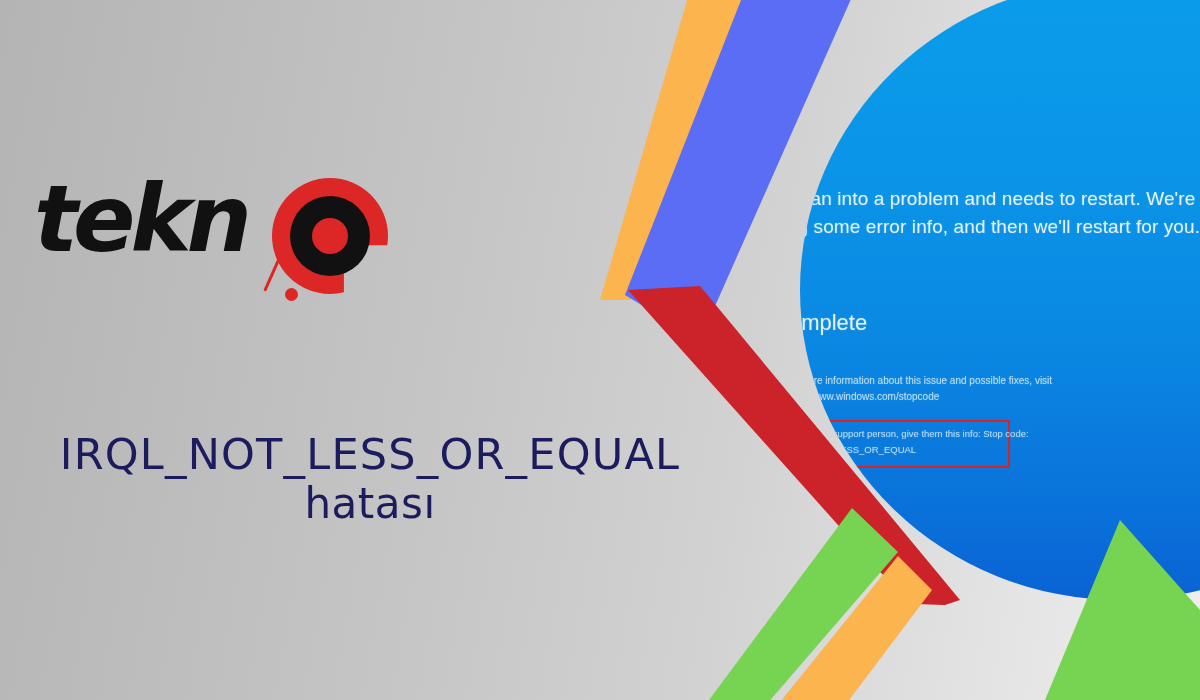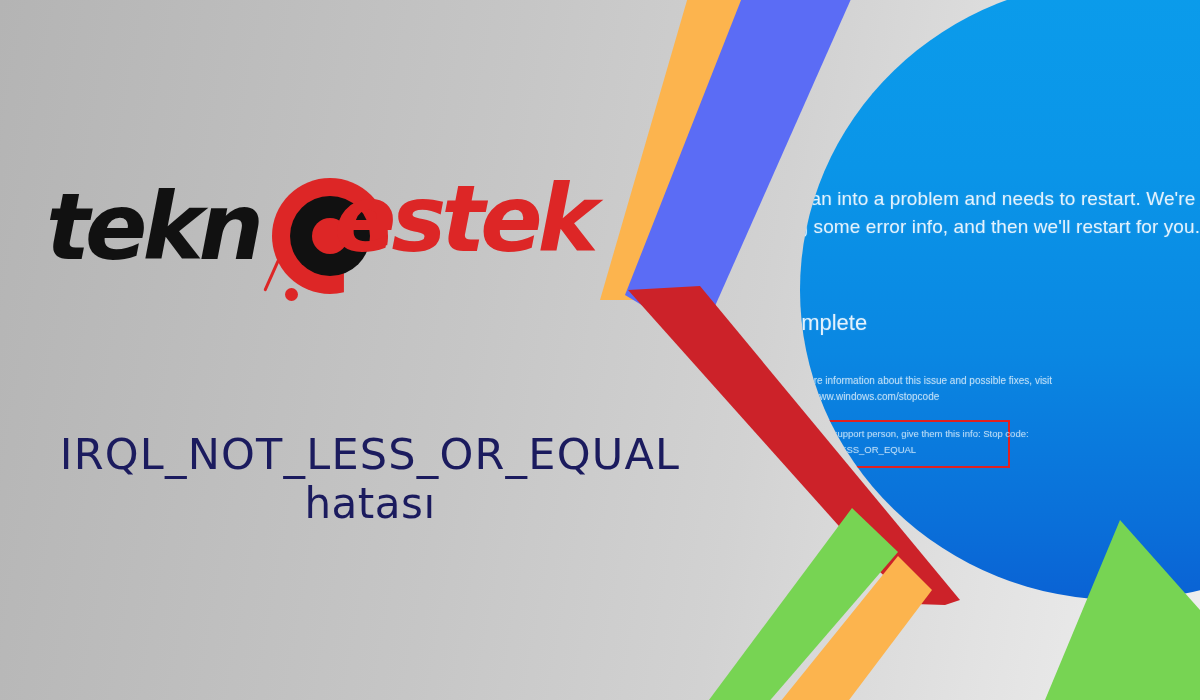--- a/index.html
+++ b/index.html
@@ -61,21 +61,21 @@
   
   #logo{position:absolute;left:34px;top:168px;width:600px;height:140px;}
   .logo-word{
     position:absolute;top:0;
     font-family:"DejaVu Sans", sans-serif;
     font-weight:bold;font-style:italic;
     font-size:92px;line-height:104px;
     letter-spacing:-5px;
     filter:blur(.5px);
   }
-  #logo-tekno{left:12px;color:#111111;margin-top:8px;}
+  #logo-tekno{left:0;color:#111111;}
   #logo-estek{left:300px;color:#dd2626;}
   #logo-disc{
     position:absolute;left:238px;top:10px;width:116px;height:116px;
     border-radius:50%;
     background:#dd2626;
     clip-path:polygon(0% 0%, 100% 0%, 100% 58%, 62% 58%, 62% 100%, 0% 100%);
   }
   #logo-ring{
     position:absolute;left:256px;top:28px;width:80px;height:80px;
     border-radius:50%;
@@ -138,21 +138,20 @@
     <polygon points="1120,520 1200,610 1200,712 1040,712" fill="#77d453"></polygon>
   </svg>
 
   <div id="logo">
     <div class="logo-word" id="logo-tekno">tekn</div>
     <div id="logo-disc"></div>
     <div id="logo-ring"></div>
     <div id="logo-ring-hole"></div>
     <div id="logo-mic-arm"></div>
     <div id="logo-mic-tip"></div>
-    <div class="logo-word" id="logo-estek">estek</div>
   </div>
 
   <div id="headline">
     <span>IRQL_NOT_LESS_OR_EQUAL</span>
     <span class="l2">hatası</span>
   </div>
 
 </div>
 
 </body></html>

